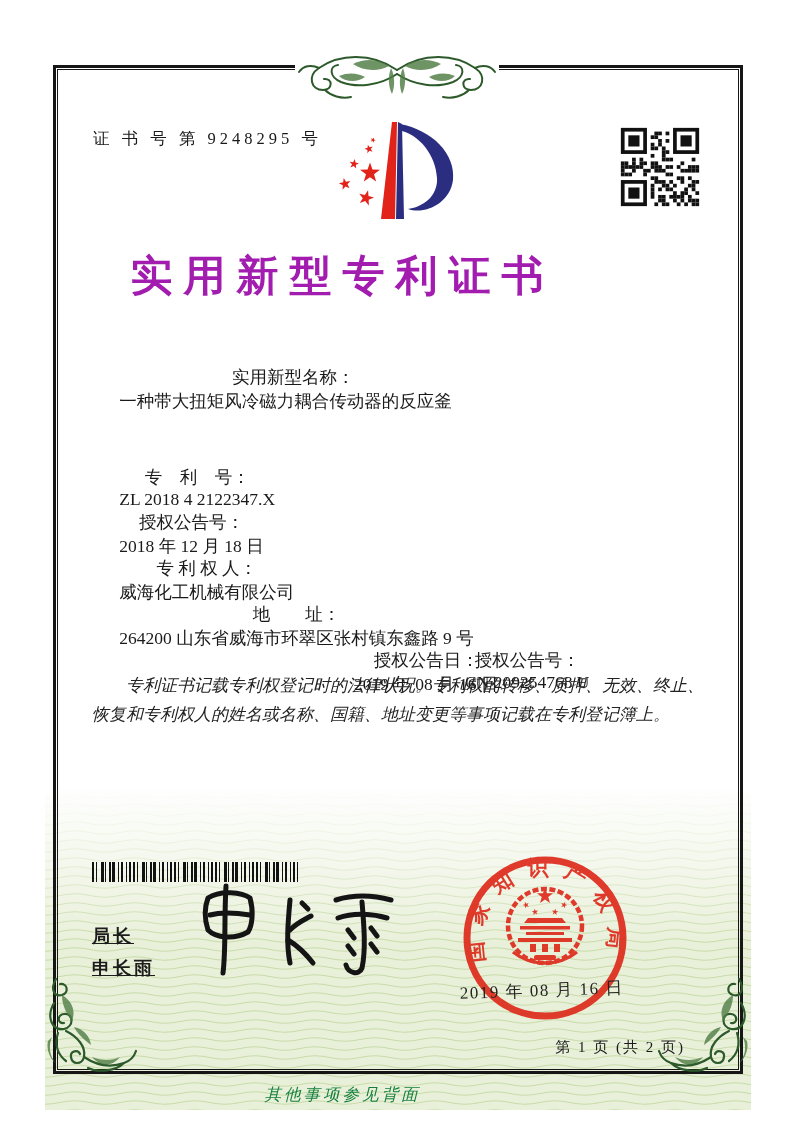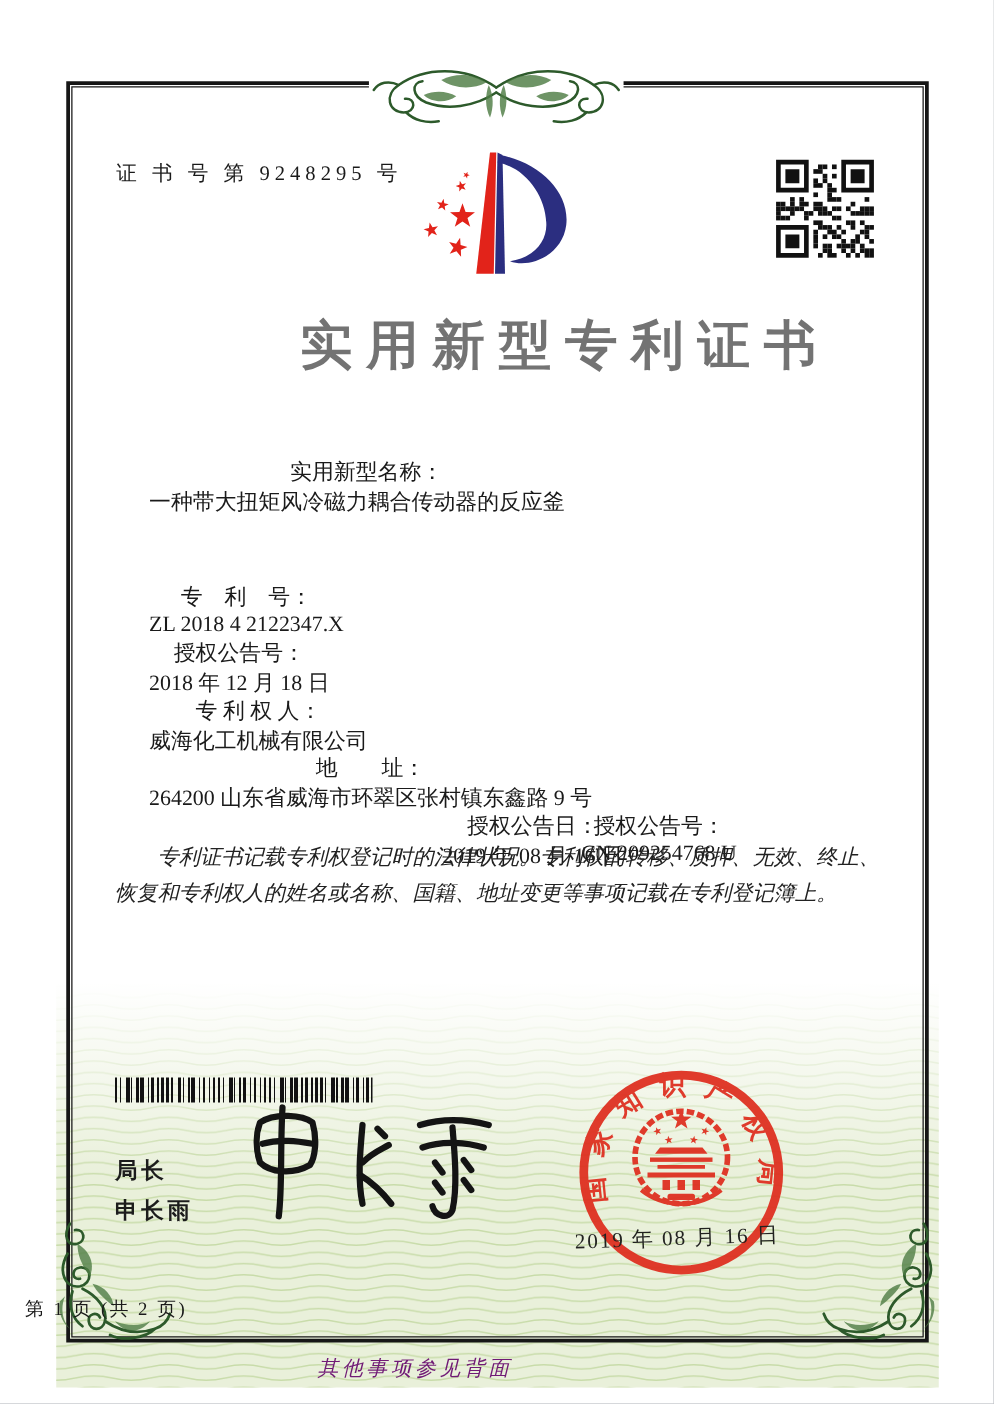--- a/index.html
+++ b/index.html
@@ -8,48 +8,48 @@
   svg{display:block;}
   
   .texture{position:absolute;left:0;top:0;z-index:0;}
   
   .frame{position:absolute;left:53px;top:65px;width:684px;height:1003px;
          border:3px solid #161616;z-index:1;}
   .frame-inner{position:absolute;left:1px;top:1px;right:1px;bottom:1px;
          border:1px solid #161616;}
   .ornament{position:absolute;z-index:2;}
   
-  .content{position:absolute;left:0;top:0;width:664px;height:1123px;z-index:3;}
+  .content{position:absolute;left:0;top:0;width:664px;height:1123px;z-index:3;padding-left:21px;}
   .certno{position:absolute;left:93px;top:128px;font-size:16.5px;letter-spacing:4px;}
   .logo{position:absolute;left:332px;top:116px;}
   .qr{position:absolute;left:619px;top:126px;width:82px;height:82px;background:#fff;padding:0;}
-  .title{position:absolute;left:0;top:248px;width:100%;text-align:right;
-         font-size:42px;font-weight:700;letter-spacing:11px;color:#737373;}
+  .title{position:absolute;left:0;top:248px;width:100%;text-align:center;
+         font-size:42px;font-weight:700;letter-spacing:11px;color:#a21caf;}
   .field-row{position:absolute;left:93px;font-size:17.5px;white-space:pre;text-align:center;}
   .field-label{display:inline-block;width:107px;white-space:pre;}
   .field-value{white-space:pre;}
   .pair2{position:absolute;left:337px;top:0;white-space:pre;}
   .paras{position:absolute;left:92px;top:672px;width:620px;font-size:17px;
          line-height:28.5px;font-style:italic;color:#222;}
   .paras p{margin:0;text-indent:2em;}
   .barcode{position:absolute;left:92px;top:862px;width:206px;height:20px;
     background:repeating-linear-gradient(90deg,
       #111 0 2px,transparent 2px 4px,#111 4px 5px,transparent 5px 9px,
       #111 9px 12px,transparent 12px 13px,#111 13px 14px,transparent 14px 17px,
       #111 17px 19px,transparent 19px 20px,#111 20px 23px,transparent 23px 26px,
       #111 26px 27px,transparent 27px 29px,#111 29px 31px,transparent 31px 34px,
       #111 34px 35px,transparent 35px 37px,#111 37px 39px,transparent 39px 41px);}
   .signblock{position:absolute;left:92px;top:920px;font-family:"Liberation Sans",sans-serif;
-             font-size:18px;font-weight:700;letter-spacing:3px;line-height:32px;color:#1c1c1c;}
+             font-size:18px;font-weight:700;letter-spacing:3px;line-height:32px;color:#1c1c1c;text-decoration:underline;}
   .signature{position:absolute;left:198px;top:870px;}
   .seal{position:absolute;left:458px;top:848px;}
-  .pageinfo{position:absolute;left:0;top:1038px;width:100%;text-align:left;
-            font-size:15px;letter-spacing:2px;margin-left:20px;}
+  .pageinfo{position:absolute;left:0;top:1038px;width:100%;text-align:right;
+            font-size:15px;letter-spacing:2px;}
   .backnote{position:absolute;left:0;top:1084px;width:100%;text-align:center;
-            font-size:16.5px;letter-spacing:3px;font-style:italic;color:#701a75;}
+            font-size:16.5px;letter-spacing:3px;font-style:italic;color:#15803d;}
 </style>
 </head>
 <body>
 
 <div class="page">
 
   <svg class="texture" width="795" height="1123" viewBox="0 0 795 1123" aria-hidden="true">
     <defs>
       <pattern id="wav" width="60" height="9" patternUnits="userSpaceOnUse">
         <path d="M0,4.5 Q15,1 30,4.5 T60,4.5" fill="none" stroke="#c7dba8" stroke-width="1.1"></path>

